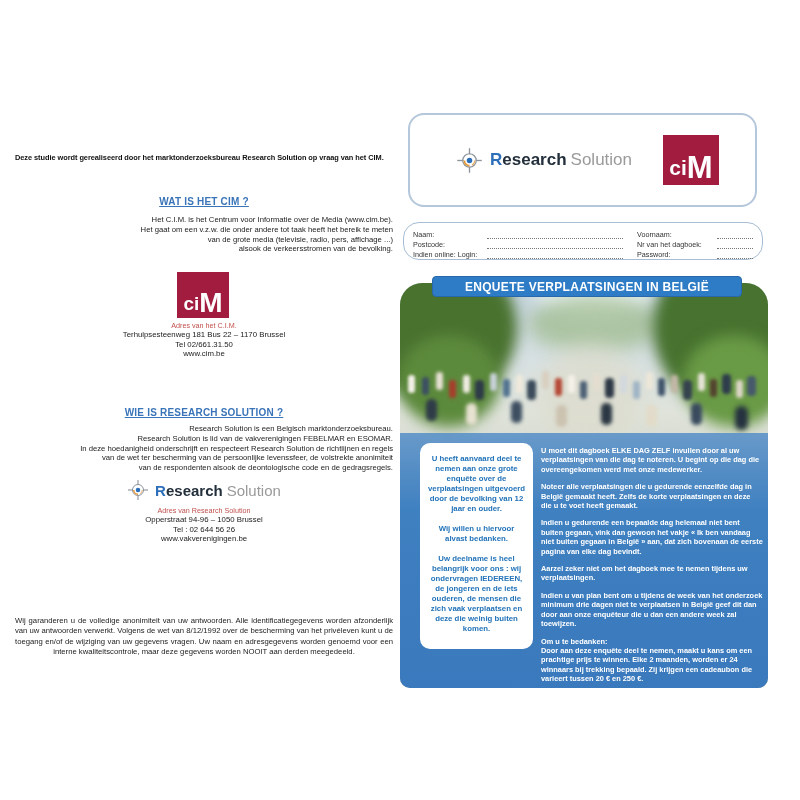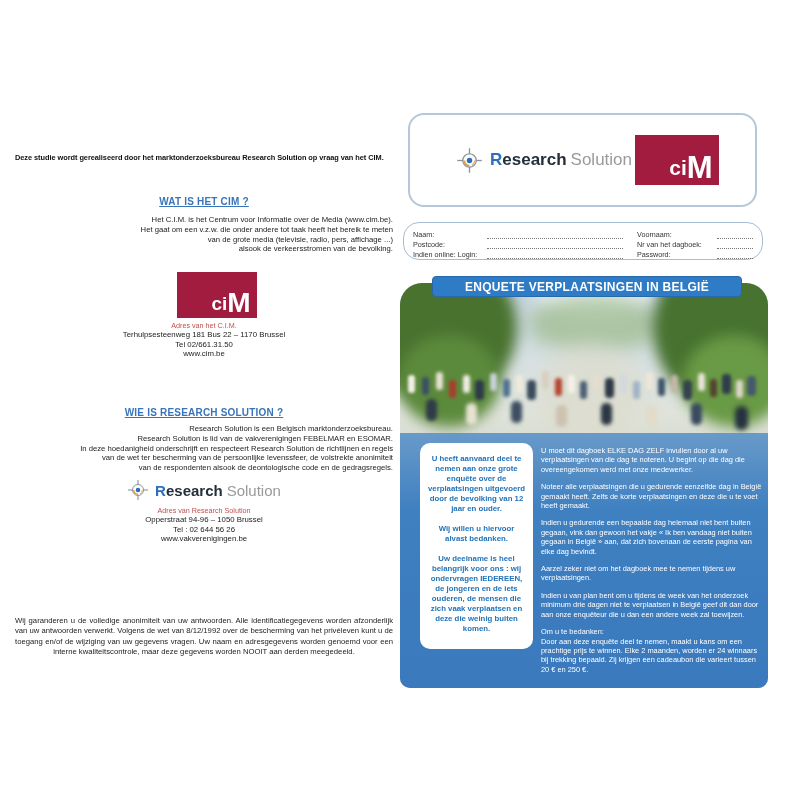--- a/index.html
+++ b/index.html
@@ -10,21 +10,21 @@
   
   .intro{left:15px;top:153px;width:380px;font-size:7.4px;font-weight:bold;color:#111;
          white-space:nowrap;letter-spacing:-0.05px;}
   .sec-heading{left:15px;width:378px;text-align:center;font-size:10px;font-weight:bold;
                color:#3a74b8;text-decoration:underline;letter-spacing:.2px;}
   #h1{top:196px;} #h2{top:407px;}
   .body-lines{left:15px;width:378px;text-align:right;font-size:7.7px;color:#222;line-height:9.8px;}
   .body-lines div{white-space:nowrap;}
   #body1{top:215px;} #body2{top:424px;}
 
-  .cim-square{background:#a21c40;color:#fff;display:flex;align-items:flex-end;justify-content:center;padding-left:28px;}
+  .cim-square{background:#a21c40;color:#fff;display:flex;align-items:flex-end;justify-content:center;}
   .cim-square .ci{font-weight:bold;line-height:.9;}
   .cim-square .m{font-weight:bold;line-height:.78;}
   #cim-logo-left{left:177px;top:272px;width:52px;height:46px;padding-bottom:0;}
   #cim-logo-left .ci{font-size:19px;padding-bottom:6px;}
   #cim-logo-left .m{font-size:28px;padding-bottom:4px;}
 
   .addr{left:15px;width:378px;text-align:center;}
   .addr-label{font-size:7.2px;color:#c0504d;}
   .addr-lines{font-size:7.8px;color:#222;line-height:9.6px;}
   #cim-addr-label{top:321px;} #cim-addr-lines{top:330px;}
@@ -93,21 +93,21 @@
           150px 32px 3px 2px #ccc2b0, 195px 30px 3px 2px #2a3642, 240px 32px 3px 2px #e2dbc9,
           285px 30px 3px 2px #394a5e, 330px 34px 4px 3px #25313f;}
   .blue-panel{position:absolute;left:0;top:150px;width:368px;height:255px;
         background:linear-gradient(180deg,rgba(86,143,200,.86) 0%,rgba(59,126,193,.97) 30%,
                    rgba(55,120,189,.98) 100%);}
   .white-box{position:absolute;left:20px;top:160px;width:113px;height:206px;background:#fff;
         border-radius:10px;padding:11px 7px;box-sizing:border-box;text-align:center;
         color:#2273b9;font-weight:bold;font-size:7.8px;line-height:10px;overflow:hidden;}
   .white-box p{margin:0 0 10px;}
   .panel-text{position:absolute;left:141px;top:163px;width:222px;color:#fff;font-size:7.4px;
-        font-weight:normal;line-height:9.4px;}
+        font-weight:bold;line-height:9.4px;}
   .panel-text p{margin:0 0 8px;}
   .panel-text .thx{margin:0;}
 </style>
 </head>
 <body>
 
 <div id="canvas">
 
   <div class="abs intro">Deze studie wordt gerealiseerd door het marktonderzoeksbureau Research Solution op vraag van het CIM.</div>
 

